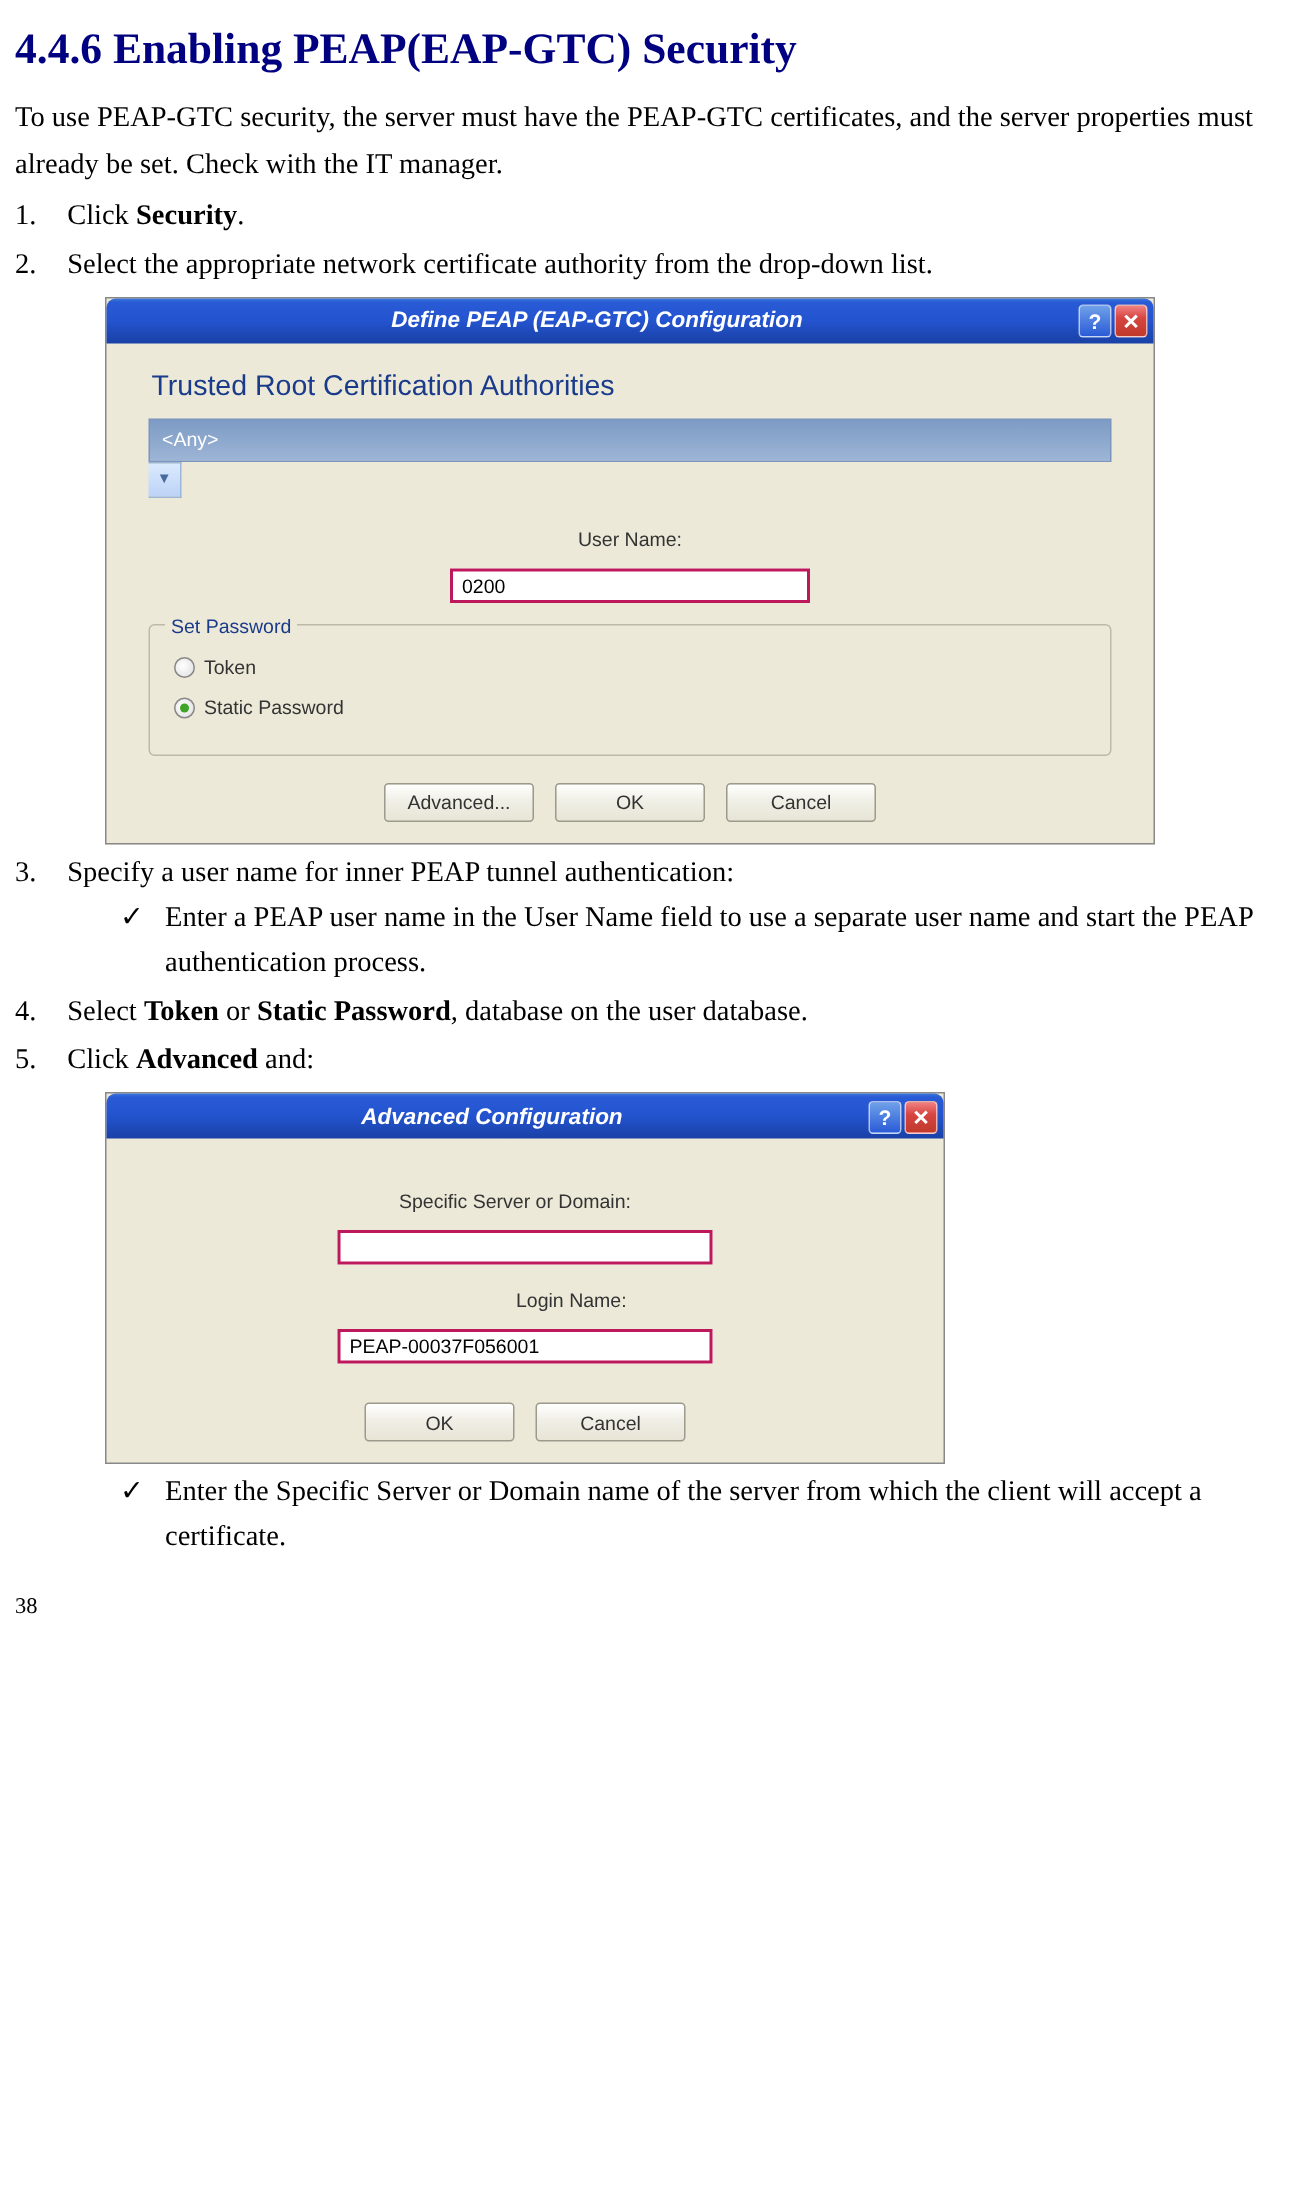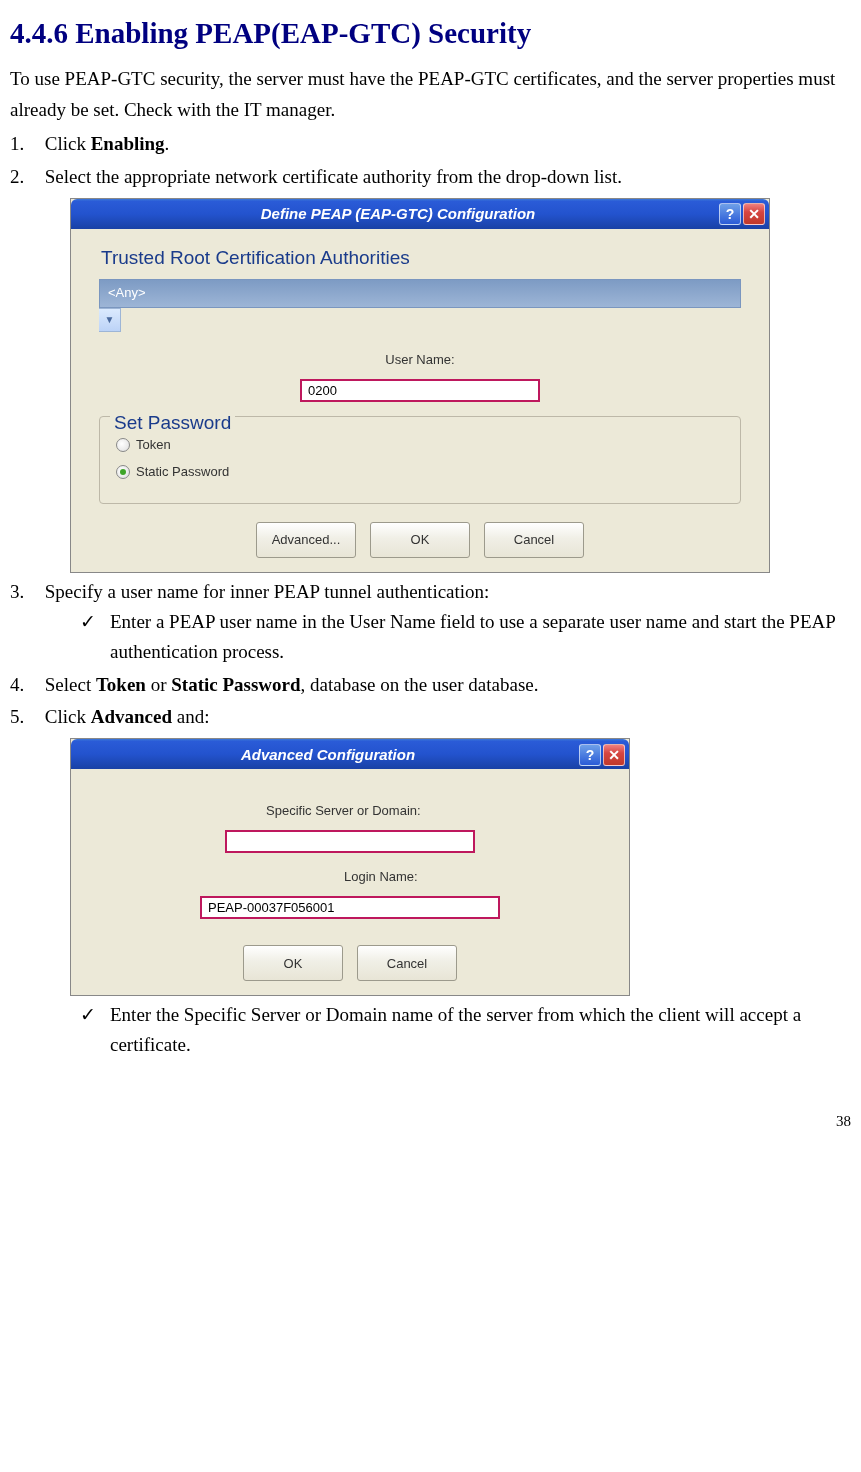--- a/index.html
+++ b/index.html
@@ -142,35 +142,35 @@
     .text-input {
       background: #fff;
       border: 2px solid #be185d;
       padding: 3px 6px;
       font-size: 13px;
       height: 23px;
       font-family: Tahoma, Arial, sans-serif;
     }
     .dialog1 .username-input { width: 240px; }
     .dialog2 .server-input { width: 250px; }
-    .dialog2 .login-input { width: 300px; }
+    .dialog2 .login-input { width: 250px; }
     .fieldset {
       border: 1px solid #bdb8a8;
       border-radius: 4px;
       margin: 0 10px 18px 10px;
       padding: 12px 16px 14px 16px;
       position: relative;
     }
     .fieldset .legend {
       position: absolute;
       top: -9px; left: 10px;
       background: #ece9d8;
       padding: 0 4px;
       color: #1a3b8b;
-      font-size: 19px;
+      font-size: 13px;
     }
     .radio-row {
       display: flex; align-items: center; gap: 6px;
       margin: 6px 0;
       color: #333;
     }
     .radio {
       width: 14px; height: 14px; border-radius: 50%;
       border: 1px solid #888;
       background: radial-gradient(circle at 40% 40%, #fff, #ddd);
@@ -183,44 +183,44 @@
       background: #3ea528;
     }
     .btn-row {
       display: flex;
       justify-content: center;
       gap: 14px;
       margin-top: 6px;
     }
     .dlg-btn {
       min-width: 100px;
-      height: 36px;
+      height: 26px;
       background: linear-gradient(to bottom,#fff,#f0efe6 45%,#e8e5d6);
       border: 1px solid #9c9a8c;
       border-radius: 3px;
       font-family: Tahoma, Arial, sans-serif;
       font-size: 13px;
       color: #333;
       padding: 0 14px;
     }
     .page-number {
-      text-align: right;
+      text-align: left;
       font-size: 15px;
-      margin-top: 48px;
+      margin-top: 18px;
     }
   </style>
 </head>
 <body>
 
 <h2>4.4.6 Enabling PEAP(EAP-GTC) Security</h2>
 <p class="intro">To use PEAP-GTC security, the server must have the PEAP-GTC certificates, and the server properties must already be set. Check with the IT manager.</p>
 
 <ol>
   <li data-num="1">
-    <span>Click </span><span class="bold">Enabling</span><span>.</span>
+    <span>Click </span><span class="bold">Security</span><span>.</span>
   </li>
 
   <li data-num="2">
     <span>Select the appropriate network certificate authority from the drop-down list.</span>
 
     
     <div class="dialog dialog1">
       <div class="titlebar">
         <span class="title-text">Define PEAP (EAP-GTC) Configuration</span>
         <span class="tbtn help-btn">?</span>

